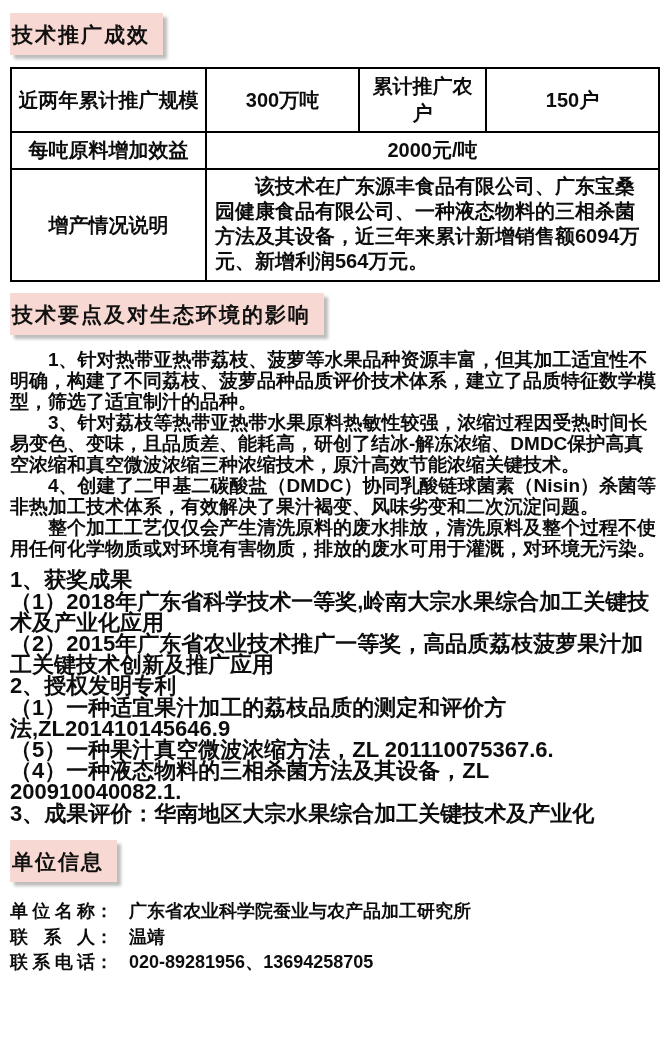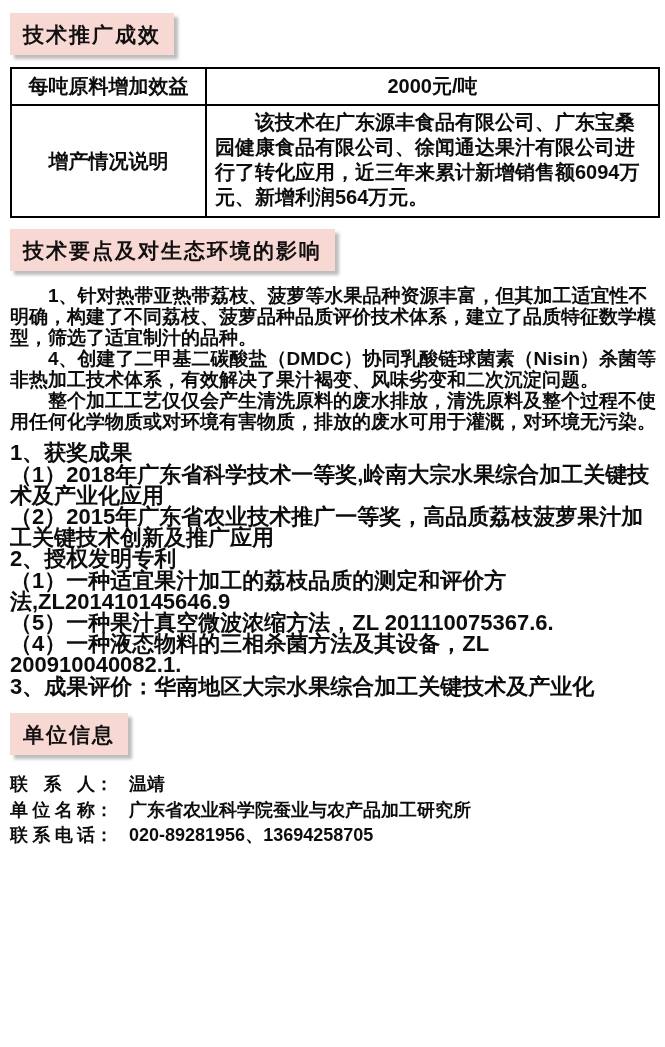--- a/index.html
+++ b/index.html
@@ -12,21 +12,21 @@
     overflow: hidden;
     font-family: "Liberation Sans", "DejaVu Sans", sans-serif;
     font-weight: bold;
     color: #0d0d0d;
     padding: 13px 7px 0 10px;
   }
   
   .section-header {
     display: inline-block;
     background: #f8d8d2;
-    padding: 9px 13px 8px 13px;
+    padding: 9px 13px 8px 2px;
     font-size: 21px;
     letter-spacing: 2px;
     line-height: 1.2;
     color: #111111;
     box-shadow: 4px 4px 3px #bdbdbd;
   }
   
   table.stats {
     border-collapse: collapse;
     width: 648px;
@@ -90,40 +90,47 @@
   <div class="section-header">技术推广成效</div>
 
   <table class="stats">
     <colgroup>
       <col style="width:195px">
         <col style="width:153px">
         <col style="width:127px">
         <col style="width:173px">
     </colgroup>
     <tbody>
+        <tr class="r1">
+      <td>近两年累计推广规模</td>
+      <td>300万吨</td>
+      <td>累计推广农户</td>
+      <td>150户</td>
+    </tr>
     <tr class="r2">
       <td>每吨原料增加效益</td>
       <td colspan="3">2000元/吨</td>
     </tr>
     <tr>
       <td>增产情况说明</td>
       <td colspan="3" class="desc-cell">
-        <div class="desc-text">该技术在广东源丰食品有限公司、广东宝桑园健康食品有限公司、徐闻通达果汁有限公司进行了转化应用，近三年来累计新增销售额6094万元、新增利润564万元。</div>
+        <div class="desc-text">该技术在广东源丰食品有限公司、广东宝桑园健康食品有限公司、一种液态物料的三相杀菌方法及其设备，近三年来累计新增销售额6094万元、新增利润564万元。</div>
       </td>
     </tr>
   </tbody>
     </table>
 
   
   <div class="mt-table-gap">
     <div class="section-header">技术要点及对生态环境的影响</div>
   </div>
 
   <div class="tech-paragraphs">
     <p>1、针对热带亚热带荔枝、菠萝等水果品种资源丰富，但其加工适宜性不明确，构建了不同荔枝、菠萝品种品质评价技术体系，建立了品质特征数学模型，筛选了适宜制汁的品种。</p>
+    <p>3、针对荔枝等热带亚热带水果原料热敏性较强，浓缩过程因受热时间长易变色、变味，且品质差、能耗高，研创了结冰-解冻浓缩、DMDC保护高真空浓缩和真空微波浓缩三种浓缩技术，原汁高效节能浓缩关键技术。</p>
     <p>4、创建了二甲基二碳酸盐（DMDC）协同乳酸链球菌素（Nisin）杀菌等非热加工技术体系，有效解决了果汁褐变、风味劣变和二次沉淀问题。</p>
     <p>整个加工工艺仅仅会产生清洗原料的废水排放，清洗原料及整个过程不使用任何化学物质或对环境有害物质，排放的废水可用于灌溉，对环境无污染。</p>
   </div>
 
   
 
   <div class="honors-list">
     <p>1、获奖成果</p>
     <p>（1）2018年广东省科学技术一等奖,岭南大宗水果综合加工关键技术及产业化应用</p>
     <p>（2）2015年广东省农业技术推广一等奖，高品质荔枝菠萝果汁加工关键技术创新及推广应用</p>
@@ -134,26 +141,26 @@
     <p>3、成果评价：华南地区大宗水果综合加工关键技术及产业化</p>
   </div>
 
   
   <div class="mt-h4">
     <div class="section-header">单位信息</div>
   </div>
 
   <div class="contact">
     <div class="contact-row">
+      <span class="clabel">单位名称</span><span class="colon">：</span>
+      <span class="cvalue">广东省农业科学院蚕业与农产品加工研究所</span>
+    </div>
+    <div class="contact-row">
       <span class="clabel">联系人</span><span class="colon">：</span>
       <span class="cvalue">温靖</span>
-    </div>
-    <div class="contact-row">
-      <span class="clabel">单位名称</span><span class="colon">：</span>
-      <span class="cvalue">广东省农业科学院蚕业与农产品加工研究所</span>
     </div>
     <div class="contact-row">
       <span class="clabel">联系电话</span><span class="colon">：</span>
       <span class="cvalue">020-89281956、13694258705</span>
     </div>
 
   </div>
 
 </div>
 

